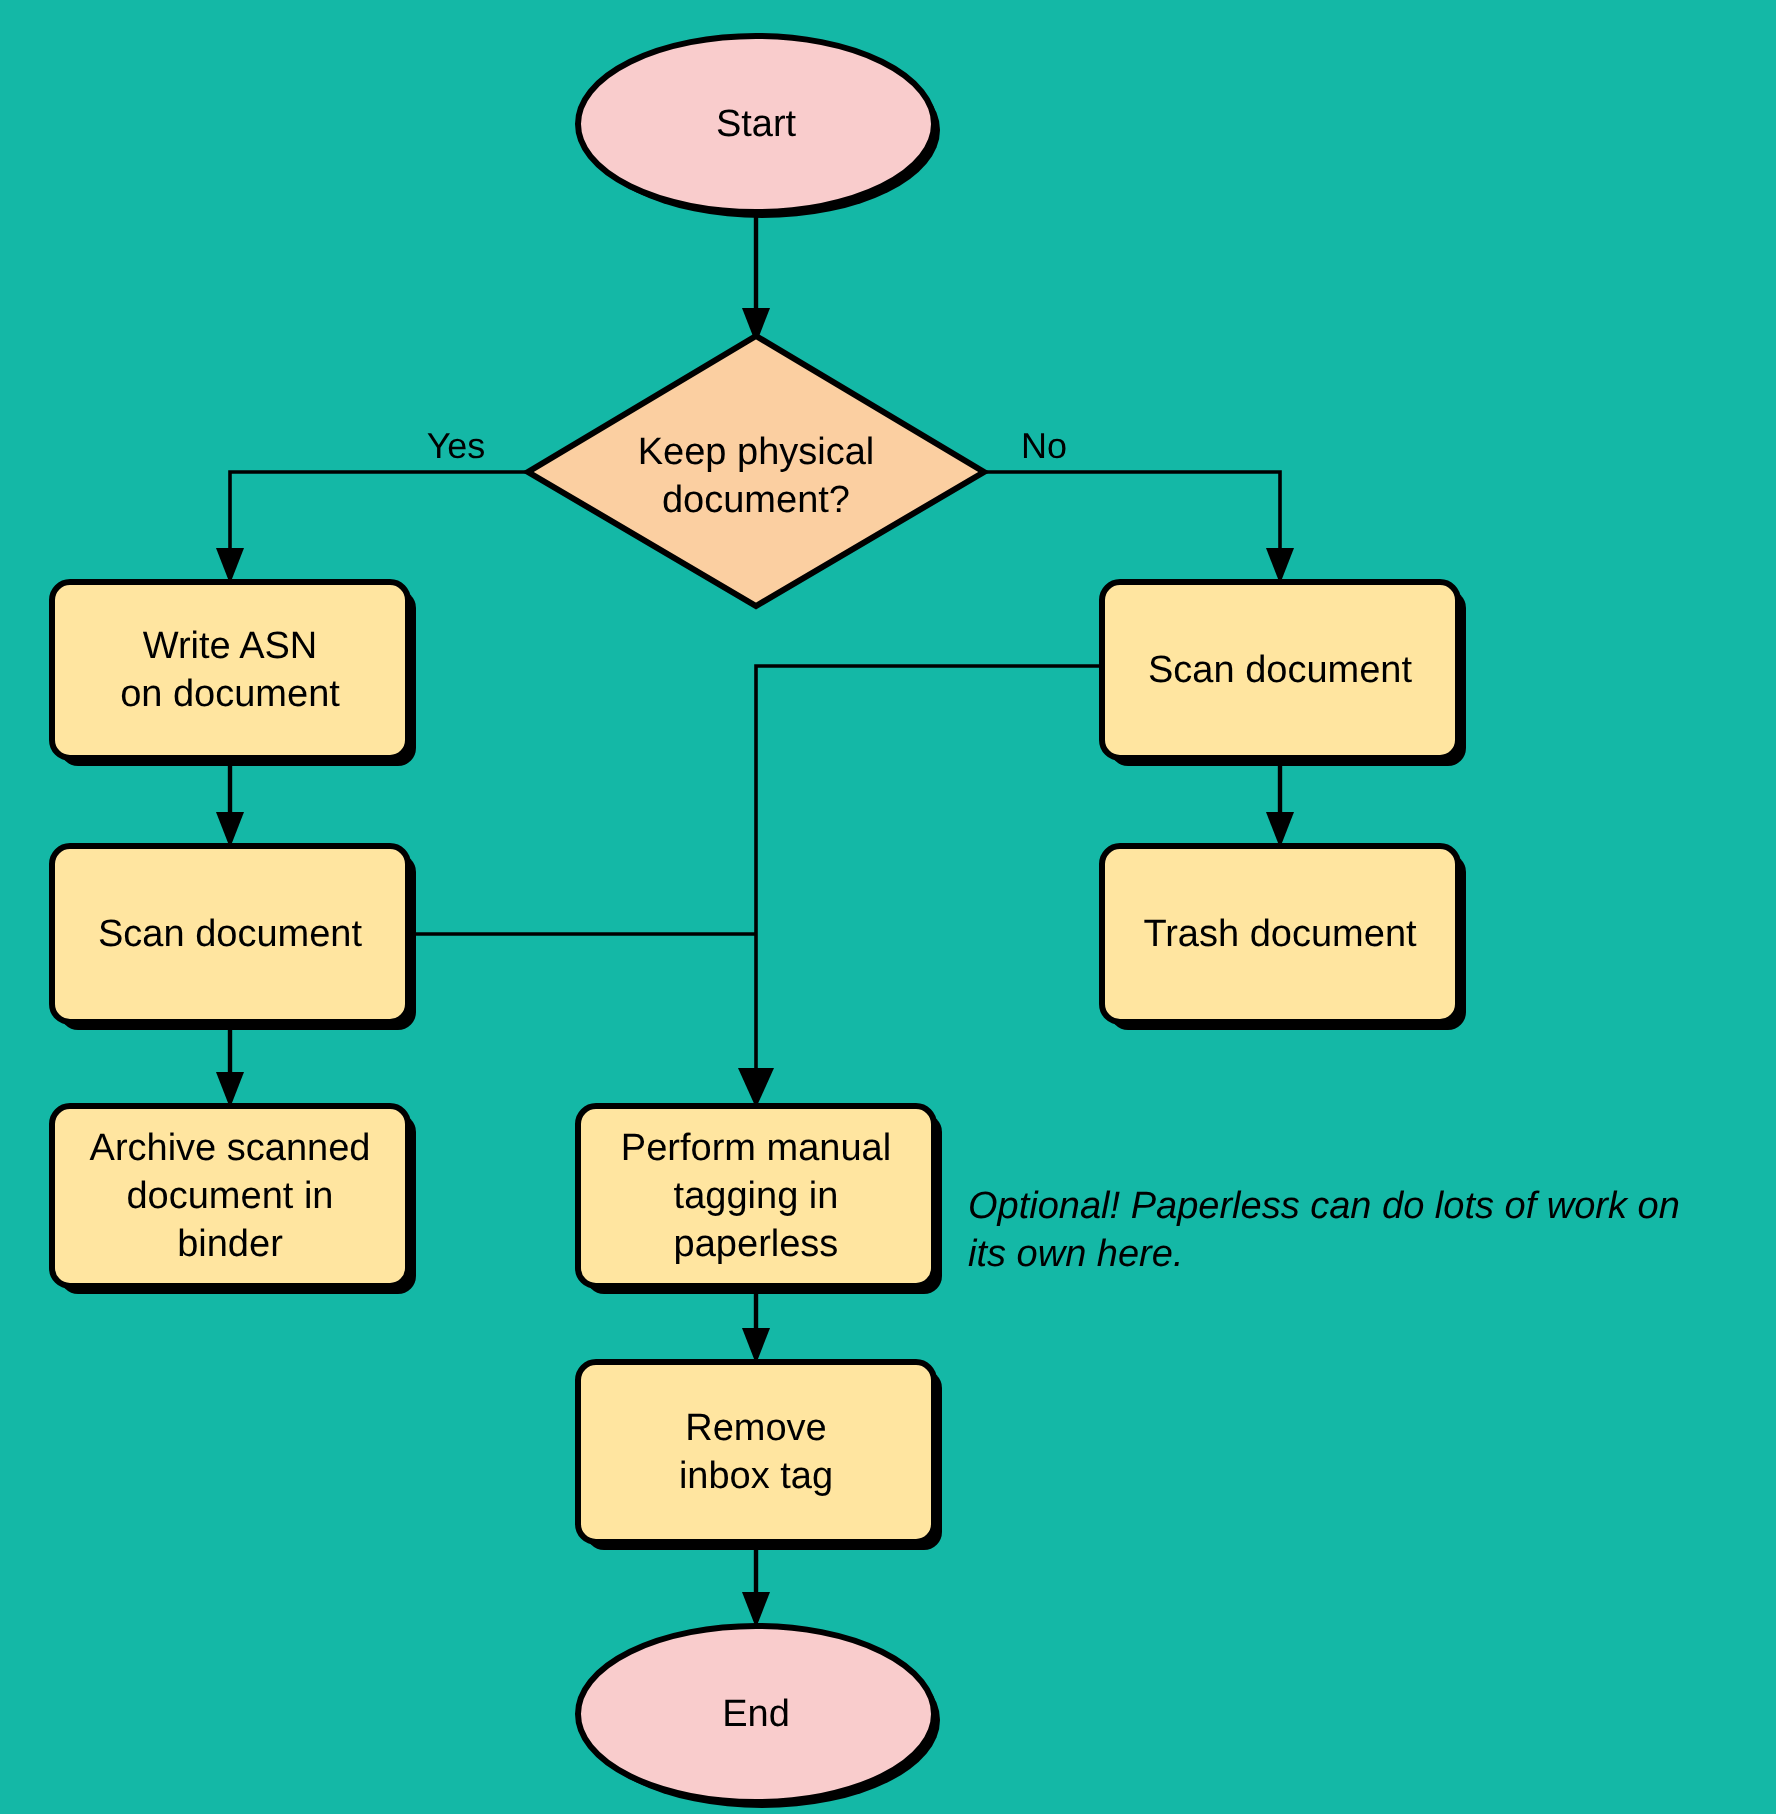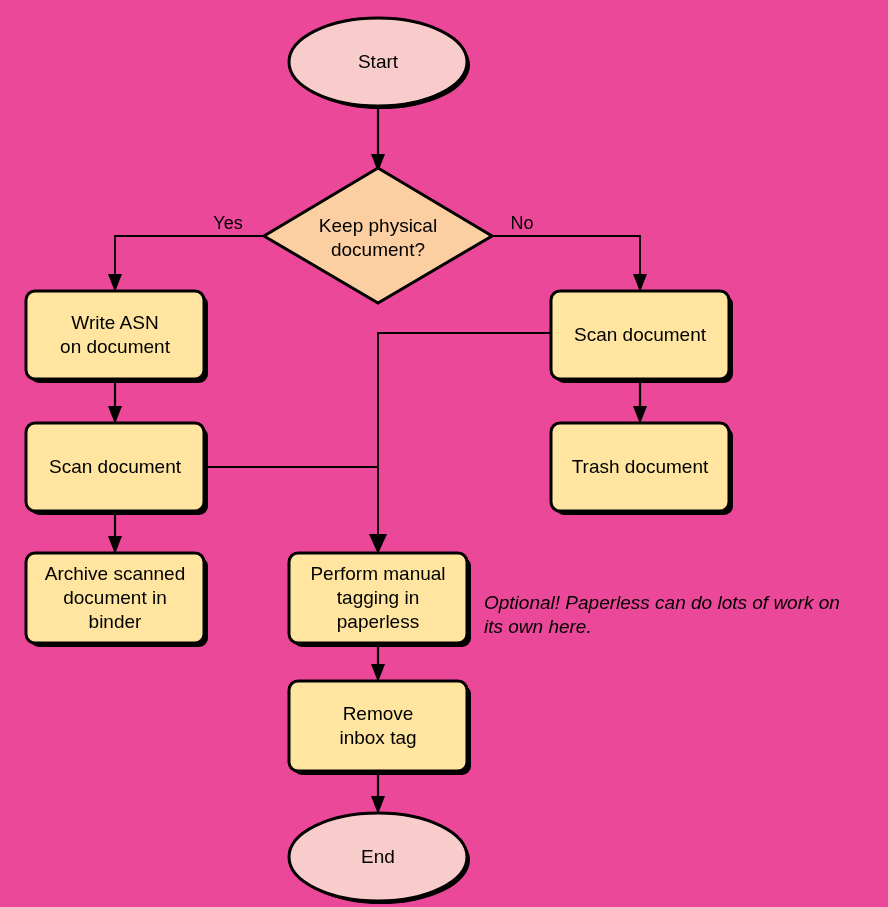--- a/index.html
+++ b/index.html
@@ -10,21 +10,21 @@
   body {
     width: 888px;
     height: 907px;
     font-family: "Liberation Sans", sans-serif;
     overflow: hidden;
   }
   #flowchart-root {
     position: relative;
     width: 888px;
     height: 907px;
-    background: #ec4899;
+    background: #14b8a6;
   }
   svg.flow-canvas {
     display: block;
     width: 888px;
     height: 907px;
   }
   .node-text {
     font-family: "Liberation Sans", sans-serif;
     font-size: 19px;
     fill: #000000;

